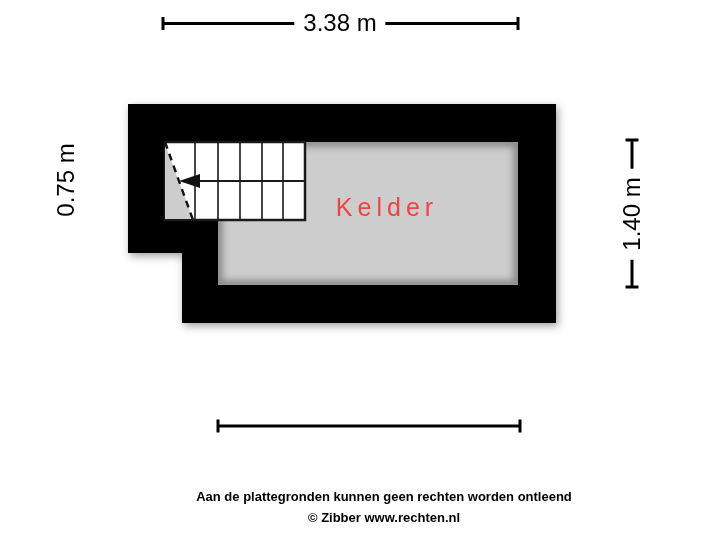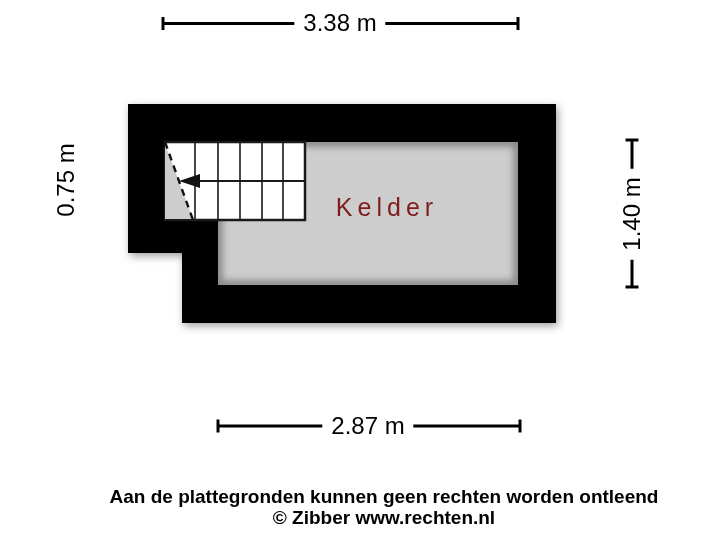--- a/index.html
+++ b/index.html
@@ -29,34 +29,34 @@
     padding: 2px 9px;
     border-radius: 9px;
     white-space: nowrap;
     transform: translate(-50%, -50%);
   }
   .dim-label.vertical {
     transform: translate(-50%, -50%) rotate(-90deg);
   }
   .room-label {
     position: absolute;
-    color: #7f1d1d;
+    color: #ef4444;
     font-size: 25px;
     letter-spacing: 5px;
     white-space: nowrap;
     transform: translate(-50%, -50%);
   }
   .footer {
     position: absolute;
     left: 48px;
     width: 672px;
     top: 486px;
     text-align: center;
     color: #000000;
-    font-size: 19px;
+    font-size: 13px;
     font-weight: 700;
     line-height: 21px;
   }
 </style>
 </head>
 <body>
 
 <div id="canvas">
 
   <svg id="plan-svg" width="720" height="540" viewBox="0 0 720 540">
@@ -108,21 +108,20 @@
       <line x1="520" y1="419.5" x2="520" y2="432.5"></line>
     </g>
   </svg>
 
   <div class="dim-label" style="left:340px; top:22.5px;">3.38 m</div>
 
   <div class="dim-label vertical" style="left:66px; top:180px;">0.75 m</div>
 
   <div class="dim-label vertical" style="left:632px; top:214px;">1.40 m</div>
 
-  <div class="dim-label" style="left:368px; top:426px;">2.87 m</div>
 
   <div class="room-label" style="left:387px; top:207px;">Kelder</div>
 
   <div class="footer">
     <div>Aan de plattegronden kunnen geen rechten worden ontleend</div>
     <div>© Zibber www.rechten.nl</div>
   </div>
 
 </div>
 

